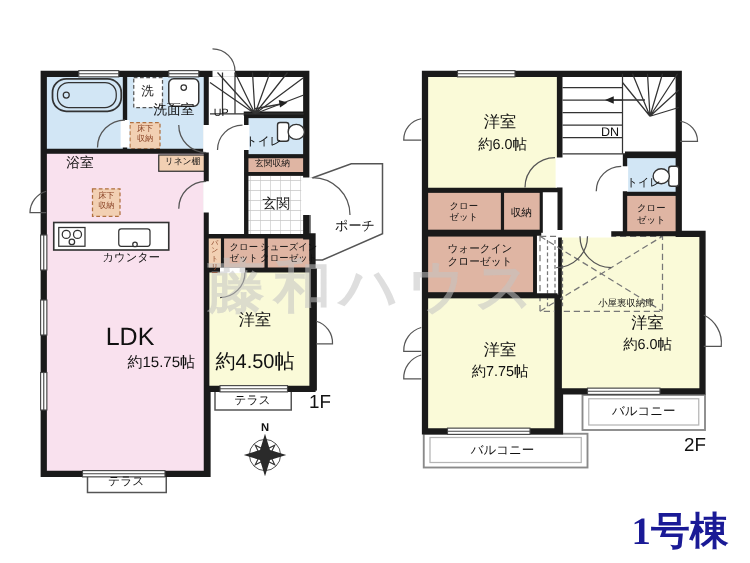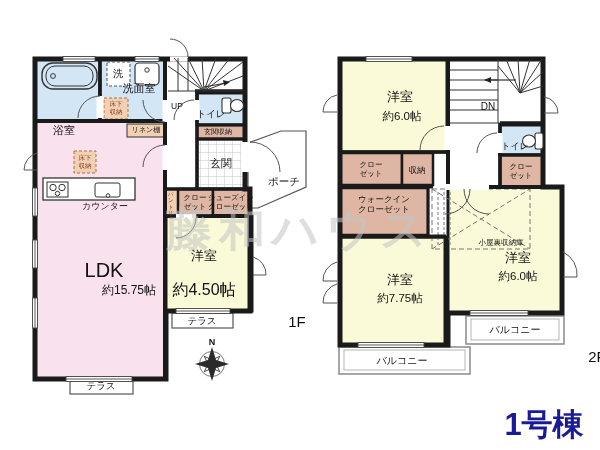--- a/index.html
+++ b/index.html
@@ -7,23 +7,23 @@
         font-family:"Liberation Sans",sans-serif;}
   #plan svg{position:absolute;left:0;top:0;z-index:1;}
   .lbl{position:absolute;z-index:10;transform:translate(-50%,-50%);
        white-space:pre-line;text-align:center;line-height:1.2;color:#111;}
   .bn{color:#8a4326;}
   .v{writing-mode:vertical-rl;letter-spacing:0.5px;}
   .wm{position:absolute;z-index:5;transform:translate(-50%,-50%);
       font-size:46px;font-weight:bold;letter-spacing:7px;
       color:rgba(195,195,195,0.55);white-space:nowrap;}
   .bld{position:absolute;z-index:10;transform:translate(-50%,-50%);
-       font-family:Liberation Sans, sans-serif;font-size:31px;font-weight:bold;
+       font-family:Liberation Serif, serif;font-size:31px;font-weight:bold;
        color:#1a1a96;white-space:nowrap;}
-  .fl{font-weight:normal;margin-left:41px;}
+  .fl{font-weight:normal;}
 </style>
 </head>
 <body>
 
 <div id="plan">
 <svg width="600" height="450" viewBox="0 0 600 450">
   <defs>
     <pattern id="tile" width="8" height="8" patternUnits="userSpaceOnUse">
       <path d="M8,0 L0,0 L0,8" fill="none" stroke="#c6c6c6" stroke-width="1"></path>
     </pattern>
@@ -227,21 +227,21 @@
 </svg>
 
 <div class="wm" style="left:300px;top:230px;">藤和ハウス</div>
 
 <div class="lbl" style="left:64px;top:104px;font-size:11px;margin-top:27px;">浴室</div>
 <div class="lbl" style="left:118px;top:74px;font-size:10px;">洗</div>
 <div class="lbl" style="left:139px;top:89px;font-size:11px;">洗面室</div>
 <div class="lbl bn" style="left:116px;top:108px;font-size:6.5px;line-height:1.3;">床下
 収納</div>
 <div class="lbl" style="left:146px;top:130px;font-size:7px;">リネン棚</div>
-<div class="lbl" style="left:177px;top:106px;font-size:8.5px;">UP</div>
+<div class="lbl" style="left:177px;top:90px;font-size:8.5px;">UP</div>
 <div class="lbl" style="left:211px;top:114px;font-size:9.5px;">トイレ</div>
 <div class="lbl" style="left:218px;top:132px;font-size:7px;">玄関収納</div>
 <div class="lbl" style="left:221px;top:164px;font-size:11px;">玄関</div>
 <div class="lbl" style="left:284px;top:181px;font-size:10.5px;">ポーチ</div>
 <div class="lbl v bn" style="left:171px;top:201px;font-size:5.5px;">パントリー</div>
 <div class="lbl" style="left:195px;top:202px;font-size:7.5px;">クロー
 ゼット</div>
 <div class="lbl" style="left:231px;top:202px;font-size:7.5px;">シューズイン
 クローゼット</div>
 <div class="lbl" style="left:104px;top:270px;font-size:20px;">LDK</div>

